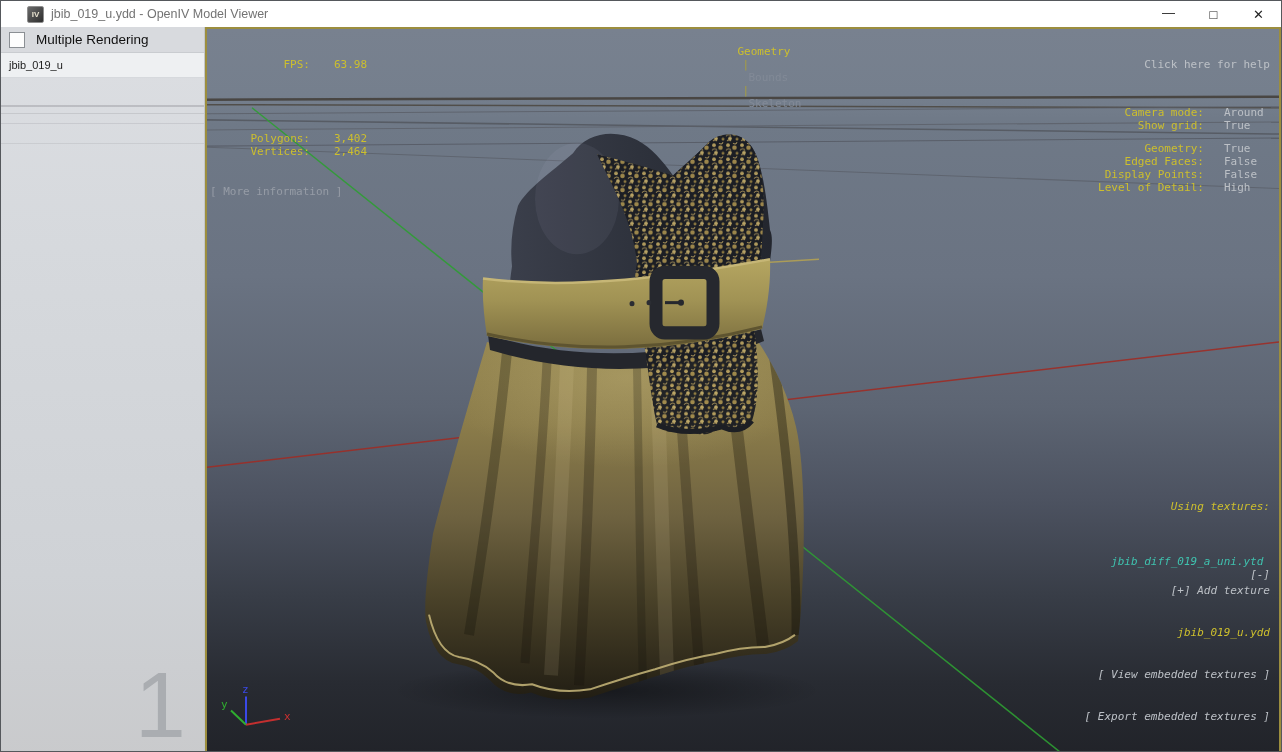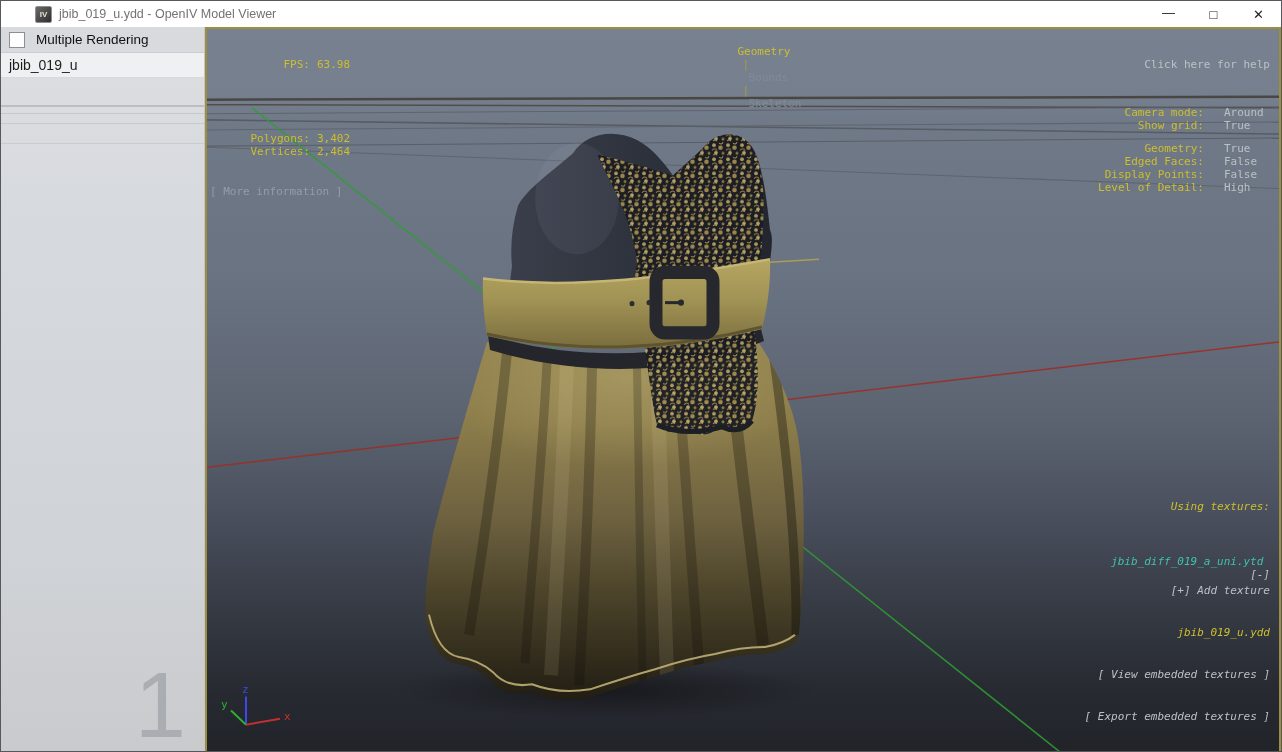--- a/index.html
+++ b/index.html
@@ -1,21 +1,21 @@
 <!DOCTYPE html>
 <html><head>
 <meta charset="utf-8">
 <style>
   html,body{margin:0;padding:0;background:#202124;}
   .window{
     position:relative;width:1280px;height:750px;border:1px solid #55585c;
     background:#cfd2d6;font-family:"Liberation Sans",sans-serif;overflow:hidden;
   }
   
-  .titlebar{height:26px;background:#ffffff;display:flex;align-items:center;padding-left:8px;}
+  .titlebar{height:26px;background:#ffffff;display:flex;align-items:center;}
   .titlebar .app-icon{
     width:15px;height:15px;margin-left:26px;margin-right:7px;
     background:linear-gradient(135deg,#6a6a6a,#2e2e2e);
     border:1px solid #8f8f8f;border-radius:2px;
     color:#e8e2cf;font-size:8px;font-weight:bold;line-height:15px;text-align:center;
   }
   .titlebar .title{font-size:12.5px;color:#737373;flex:1;white-space:nowrap;}
   .win-btn{width:45px;height:26px;display:flex;align-items:center;justify-content:center;
     color:#222;font-size:13px;cursor:default;}
   .win-btn.min span{position:relative;top:-2px;}
@@ -24,21 +24,21 @@
   .sidebar{
     position:relative;width:203px;flex:0 0 203px;border-right:1px solid #c3c6ca;
     background:linear-gradient(#dcdee2 0%,#d6d9dd 30%,#cfd2d6 75%,#c9cacc 100%);
     overflow:hidden;
   }
   .sidebar-header{height:25px;background:#d8dade;display:flex;align-items:center;
     border-bottom:1px solid #c9ccd0;}
   .checkbox{width:14px;height:14px;background:#fdfdfd;border:1px solid #8b8f94;margin-left:8px;}
   .sidebar-header .hdr-label{margin-left:11px;font-size:13.5px;color:#101010;}
   .sidebar-item{height:24px;background:#eef0f2;display:flex;align-items:center;
-    border-bottom:1px solid #d6d9dd;font-size:14px;color:#1c1c1c;padding-left:8px;}
+    border-bottom:1px solid #d6d9dd;font-size:11px;color:#1c1c1c;padding-left:8px;}
   .sb-line{position:absolute;left:0;width:100%;height:1px;background:#6e7076;}
   .lod-number{
     position:absolute;right:18px;bottom:16px;font-size:92px;line-height:0.78;
     color:#aaadb1;font-family:"Liberation Sans",sans-serif;
   }
   
   .viewport{
     position:relative;flex:1;border:2px solid #9c8e3e;border-bottom-color:#8d8034;
     background:linear-gradient(#78818f 0%,#757f8d 9%,#6f7987 13%,#6a7382 34%,
       #5d6573 52%,#4c5260 65%,#383d47 78%,#282b32 90%,#212329 100%);
@@ -46,21 +46,21 @@
   }
   .scene{position:absolute;left:0;top:0;width:100%;height:100%;}
   
   .hud{position:absolute;font-family:"DejaVu Sans Mono","Liberation Mono",monospace;
     font-size:11px;line-height:13px;white-space:pre;}
   .yellow{color:#cdbf2d;}
   .gray{color:#bcc0c6;}
   .dim{color:#969ca6;}
   .teal{color:#3fc1ae;}
   .hud-stats{left:3px;top:3px;}
-  .stat-grid{display:grid;grid-template-columns:100px auto;column-gap:7px;}
+  .stat-grid{display:grid;grid-template-columns:100px auto;column-gap:24px;}
   .stat-grid .lbl{text-align:right;}
   .stat-spacer{height:9px;}
   .hud-more{margin-top:1px;}
   .hud-tabs{top:3px;left:50%;transform:translateX(-50%);}
   .tab{display:inline;}
   .tab.active{color:#cdbf2d;}
   .tab.inactive{color:#828a97;margin-left:11px;}
   .tab-sep{color:#a89e3f;padding:0 5px;}
   .hud-topright{right:9px;top:3px;text-align:right;}
   .vs-grid{display:grid;grid-template-columns:auto 46px;column-gap:20px;margin-top:9px;}

